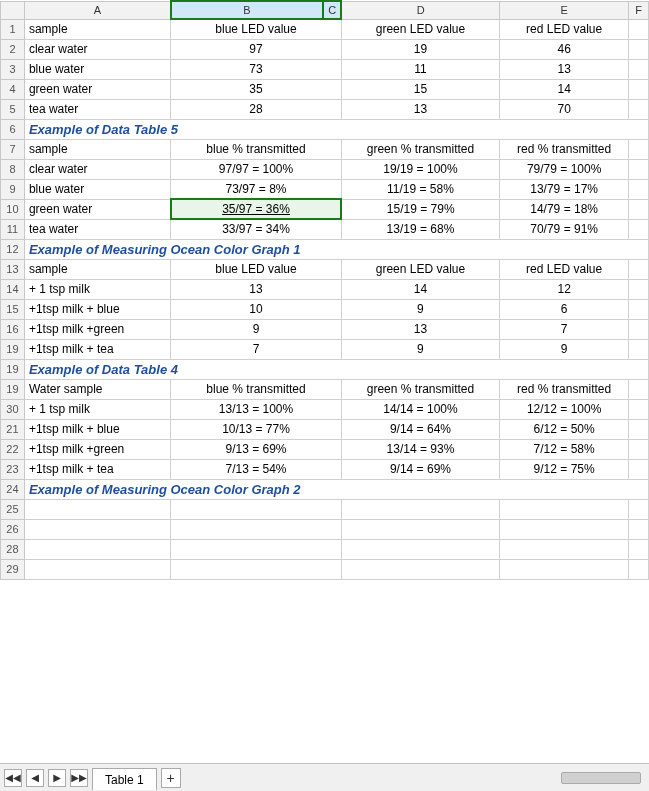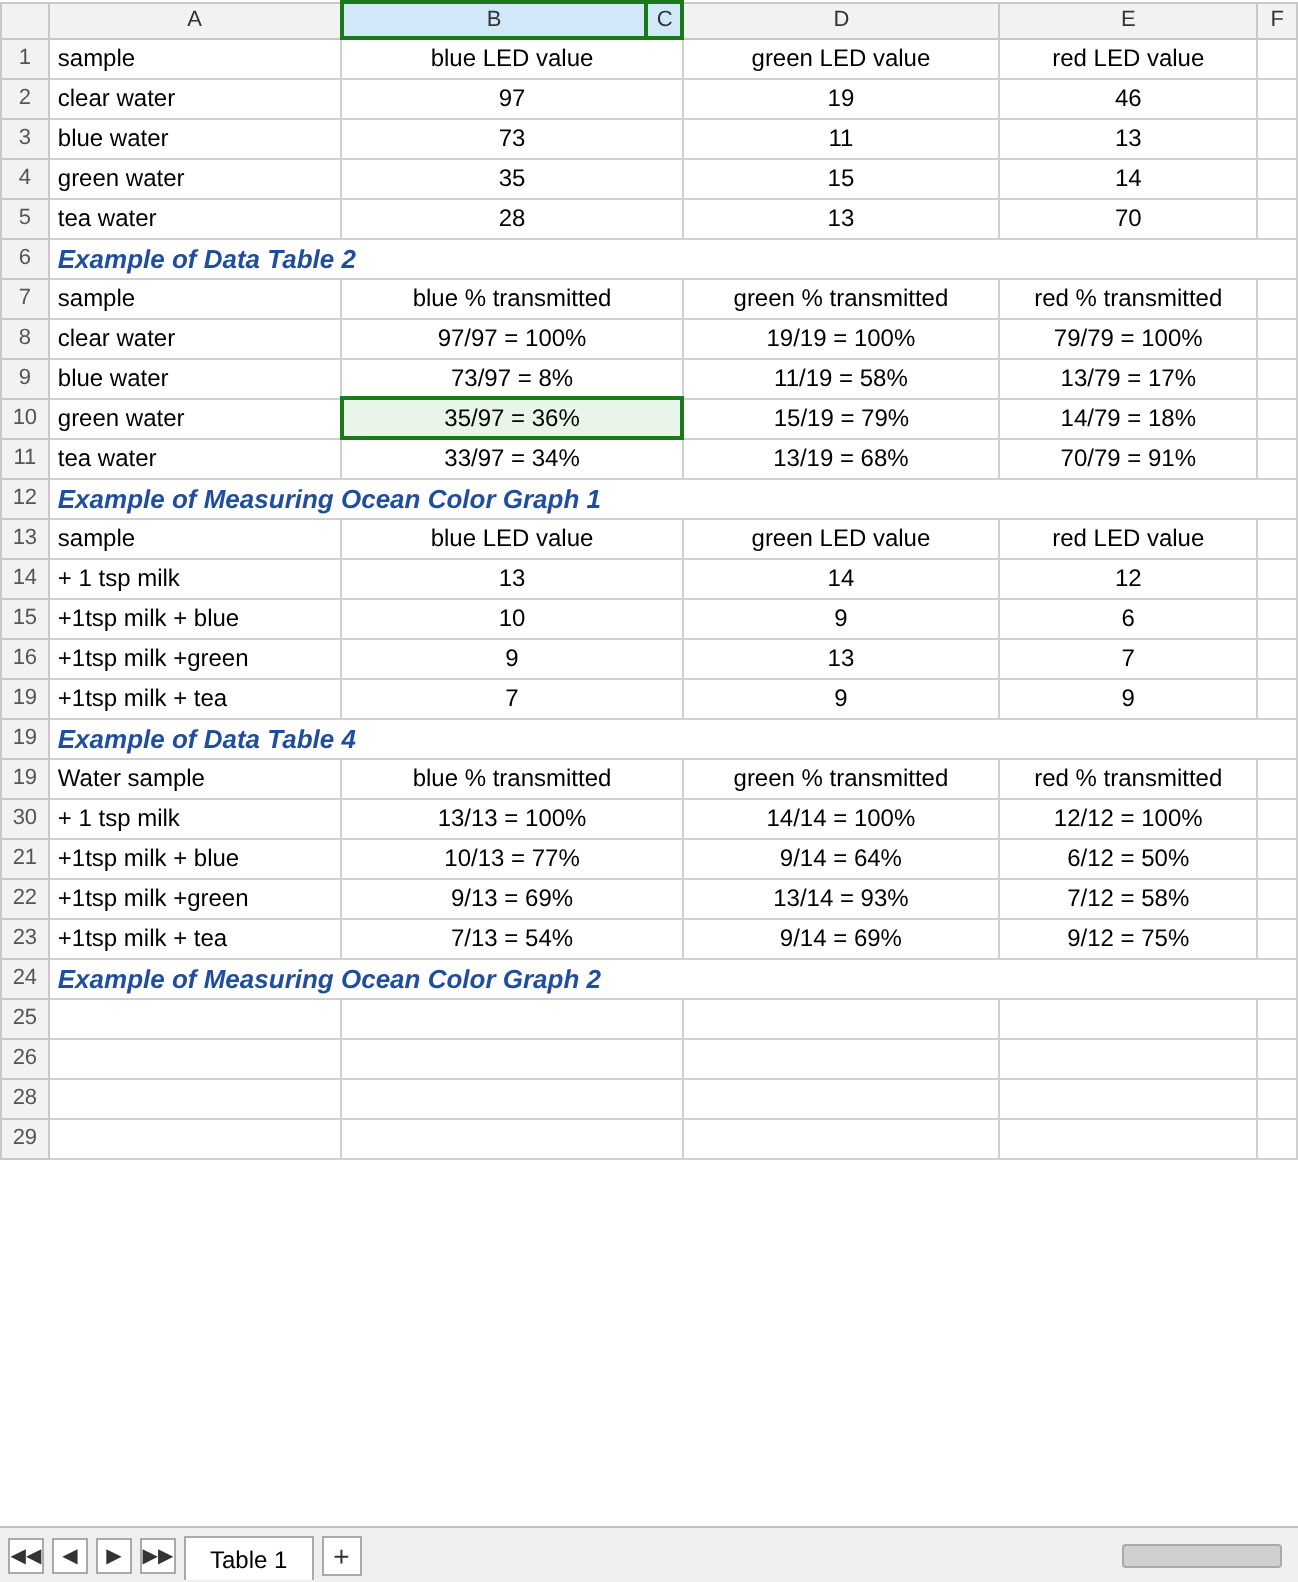--- a/index.html
+++ b/index.html
@@ -220,21 +220,21 @@
           <tr>
             <td class="row-num">5</td>
             <td class="cell">tea water</td>
             <td colspan="2" class="cell cell-center">28</td>
             <td class="cell cell-center">13</td>
             <td class="cell cell-center">70</td>
             <td class="cell"></td>
           </tr>
           <tr>
             <td class="row-num">6</td>
-            <td colspan="6" class="cell section-title">Example of Data Table 2</td>
+            <td colspan="6" class="cell section-title">Example of Data Table 5</td>
           </tr>
           <tr>
             <td class="row-num">7</td>
             <td class="cell">sample</td>
             <td colspan="2" class="cell cell-center">blue % transmitted</td>
             <td class="cell cell-center">green % transmitted</td>
             <td class="cell cell-center">red % transmitted</td>
             <td class="cell"></td>
           </tr>
           <tr>
@@ -249,21 +249,21 @@
             <td class="row-num">9</td>
             <td class="cell">blue water</td>
             <td colspan="2" class="cell cell-center">73/97 = 8%</td>
             <td class="cell cell-center">11/19 = 58%</td>
             <td class="cell cell-center">13/79 = 17%</td>
             <td class="cell"></td>
           </tr>
           <tr>
             <td class="row-num">10</td>
             <td class="cell">green water</td>
-            <td colspan="2" class="cell cell-center" style="border: 2px solid rgb(26, 122, 26); background: rgb(232, 245, 232);">35/97 = 36%</td>
+            <td colspan="2" class="cell cell-center" style="border: 2px solid rgb(26, 122, 26); background: rgb(232, 245, 232); text-decoration: underline;">35/97 = 36%</td>
             <td class="cell cell-center" style="border-left: 2px solid rgb(26, 122, 26);">15/19 = 79%</td>
             <td class="cell cell-center">14/79 = 18%</td>
             <td class="cell"></td>
           </tr>
           <tr>
             <td class="row-num">11</td>
             <td class="cell">tea water</td>
             <td colspan="2" class="cell cell-center">33/97 = 34%</td>
             <td class="cell cell-center">13/19 = 68%</td>
             <td class="cell cell-center">70/79 = 91%</td>

